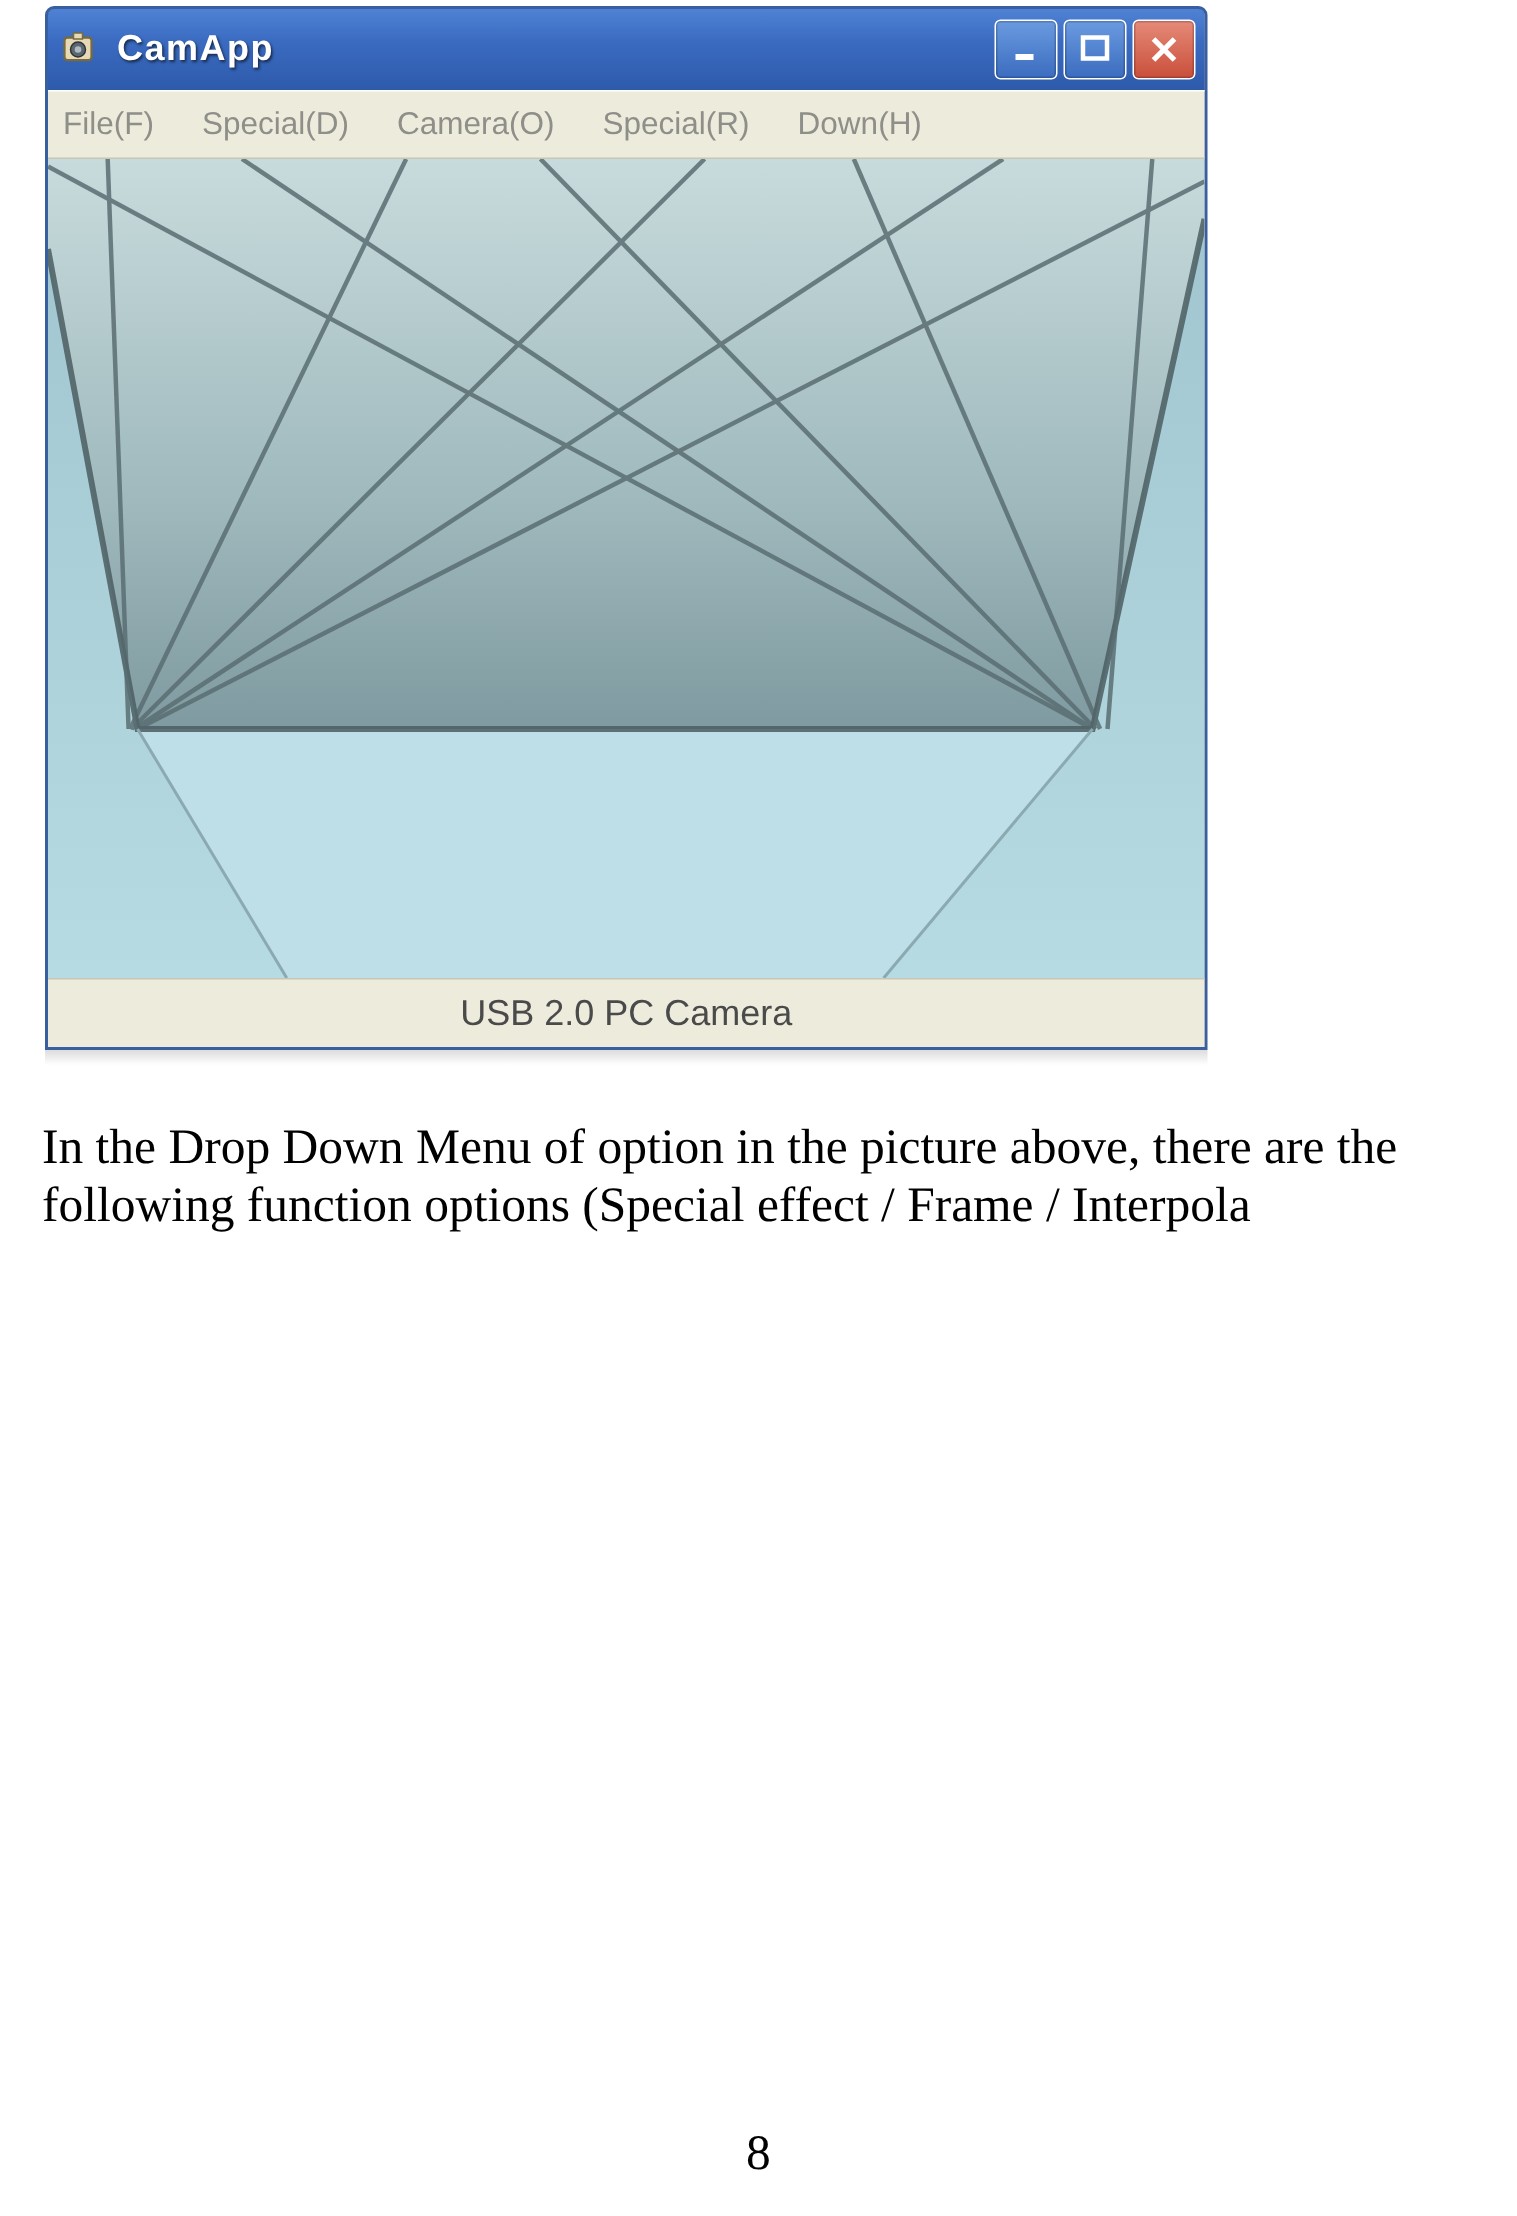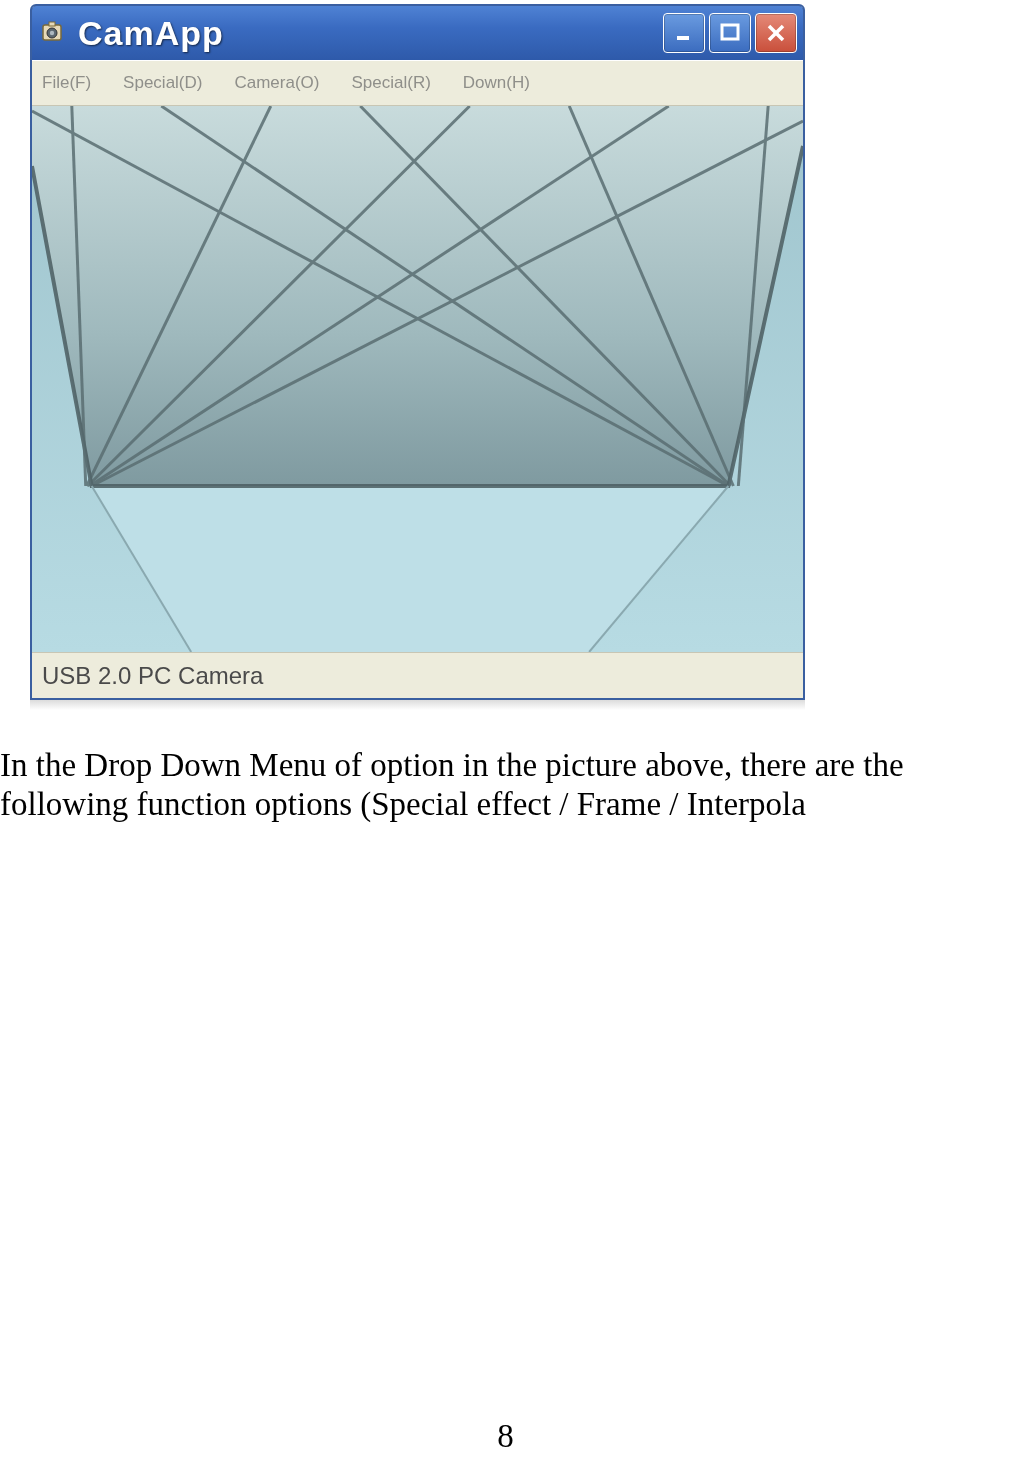--- a/index.html
+++ b/index.html
@@ -40,21 +40,21 @@
     margin-right: 10px;
     display: flex;
     align-items: center;
     justify-content: center;
   }
   .app-icon svg { width: 28px; height: 28px; }
   .title-text {
     color: #ffffff;
     font-family: Tahoma, Arial, sans-serif;
     font-weight: bold;
-    font-size: 34px;
+    font-size: 24px;
     text-shadow: 1px 1px 2px rgba(0,0,0,0.6);
     flex: 1;
     letter-spacing: 1px;
   }
   .win-buttons { display: flex; gap: 4px; padding-right: 2px;}
   .win-btn {
     width: 42px;
     height: 40px;
     border-radius: 4px;
     display: flex;
@@ -73,21 +73,21 @@
   .menubar {
     height: 46px;
     background: #edecdc;
     border-top: 1px solid #fff;
     border-bottom: 1px solid #c8c6b4;
     display: flex;
     align-items: center;
     padding: 0 6px;
     gap: 24px;
     font-family: Tahoma, Arial, sans-serif;
-    font-size: 17px;
+    font-size: 21px;
     color: #8f8f8a;
   }
   .menu-item { padding: 2px 4px; cursor: default; }
   .viewport {
     width: 100%;
     height: 546px;
     position: relative;
     overflow: hidden;
     background: #b2c7ce;
   }
@@ -99,32 +99,34 @@
   .statusbar {
     height: 46px;
     background: #edecdc;
     border-top: 1px solid #c8c6b4;
     display: flex;
     align-items: center;
     padding: 0 10px;
     font-family: Tahoma, Arial, sans-serif;
     font-size: 24px;
     color: #4a4a4a;
+    justify-content: center;
   }
   .screenshot-shadow {
     width: 775px;
     height: 10px;
     margin-left: 30px;
     background: linear-gradient(#dcdcdc, #ffffff);
   }
   .body-text {
     padding: 36px 0 0 0;
     font-size: 33px;
     line-height: 1.18;
     color: #000;
+    margin-left: 28px;
   }
   .page-num {
     position: absolute;
     left: 0;
     width: 1011px;
     text-align: center;
     top: 1418px;
     font-size: 33px;
     color: #000;
   }

